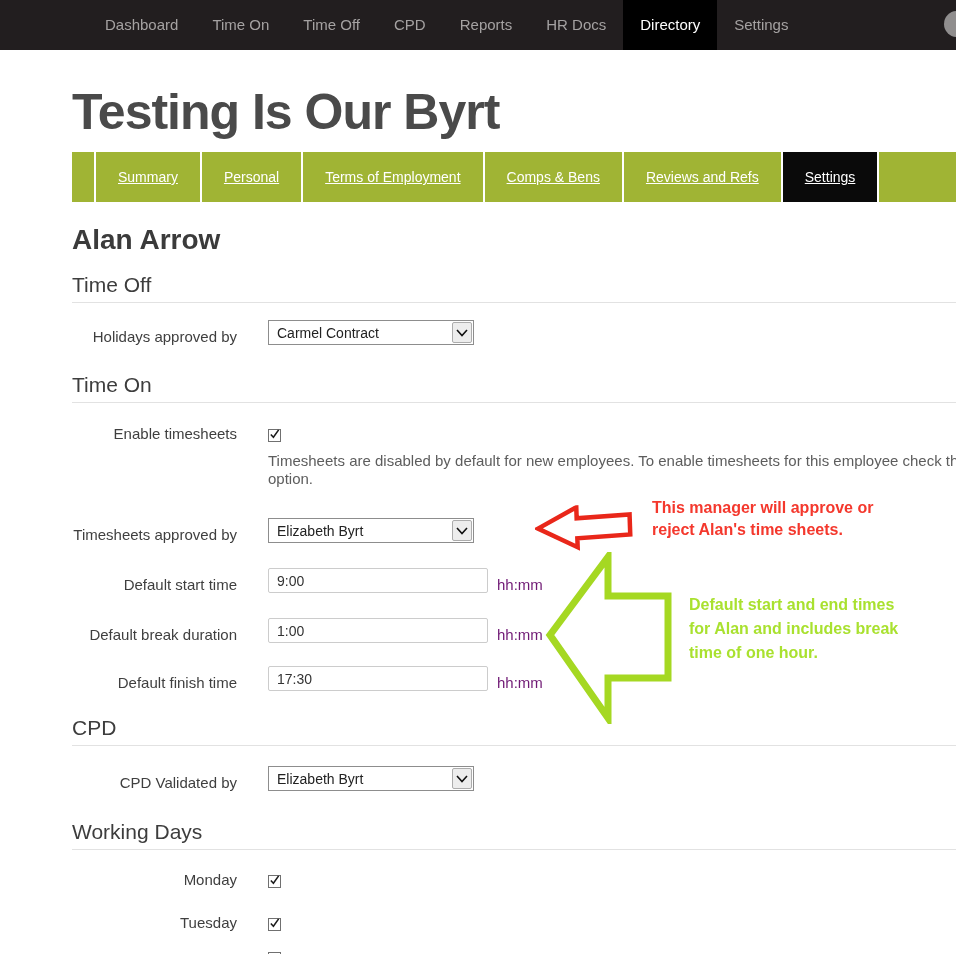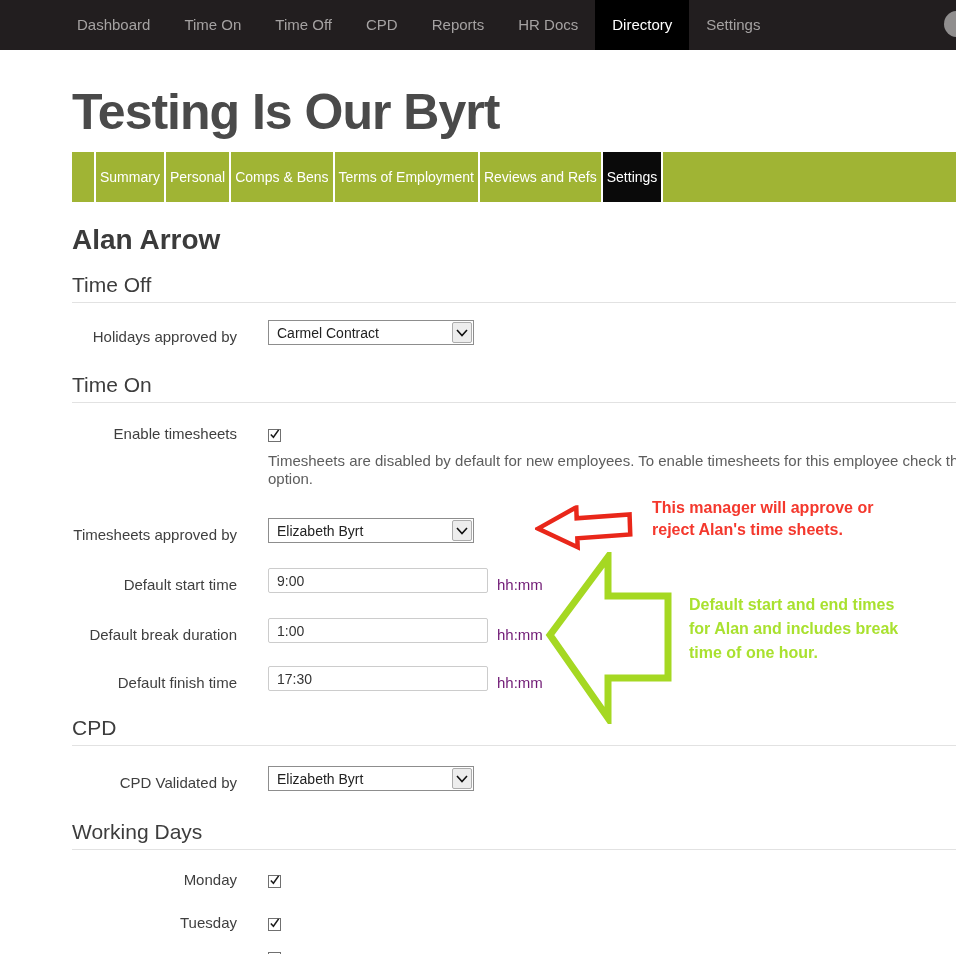--- a/index.html
+++ b/index.html
@@ -1,32 +1,32 @@
 <!DOCTYPE html>
 <html><head>
 <meta charset="utf-8">
 <style>
   * { box-sizing: border-box; margin: 0; padding: 0; }
   html, body { width: 956px; height: 954px; overflow: hidden; background: #fff; }
   body { font-family: "Liberation Sans", sans-serif; }
   #page { position: relative; width: 956px; height: 954px; overflow: hidden; background: #fff; }
 
   
-  .topnav { height: 50px; background: #221e1f; display: flex; align-items: stretch; padding-left: 60px; position: relative; }
+  .topnav { height: 50px; background: #221e1f; display: flex; align-items: stretch; padding-left: 88px; position: relative; }
   .nav-item { line-height: 50px; padding: 0 17px; color: #a5a2a2; font-size: 15px; white-space: nowrap; cursor: pointer; }
   .nav-item.active { background: #000; color: #fff; }
   .avatar { position: absolute; right: -14px; top: 11px; width: 26px; height: 26px; border-radius: 50%; background: #908e8e; }
 
   
   .content { padding-left: 72px; }
   h1.company-title { margin-top: 34px; font-size: 50px; line-height: 56px; font-weight: bold; color: #4a4a4a; letter-spacing: -1px; }
 
   
   .tabbar { margin-top: 12px; height: 50px; display: flex; gap: 2px; }
-  .tab { background: #a0b434; color: #fff; font-size: 14px; line-height: 50px; padding: 0 4px; white-space: nowrap; cursor: pointer; }
+  .tab { background: #a0b434; color: #fff; font-size: 14px; line-height: 50px; padding: 0 22px; white-space: nowrap; cursor: pointer; text-decoration: underline; }
   .tab.active { background: #0a0a0a; }
   .tab-stub-left { width: 22px; background: #a0b434; }
   .tab-stub-right { flex: 1; background: #a0b434; }
 
   h2.employee-name { margin-top: 22px; font-size: 28px; line-height: 32px; font-weight: bold; color: #3b3b3b; }
 
   h3.section-heading { font-size: 21px; line-height: 25px; font-weight: 400; color: #3d3d3d; }
   .section-rule { border: none; border-top: 1px solid #e2e2e2; margin-top: 5px; }
 
   .mt16 { margin-top: 16px; } .mt17 { margin-top: 17px; } .mt20 { margin-top: 20px; }
@@ -78,22 +78,22 @@
   </div>
 
   <div class="content">
 
     <h1 class="company-title">Testing Is Our Byrt</h1>
 
     <div class="tabbar">
       <div class="tab-stub-left"></div>
       <div class="tab">Summary</div>
       <div class="tab">Personal</div>
+      <div class="tab">Terms of Employment</div>
       <div class="tab">Comps &amp; Bens</div>
-      <div class="tab">Terms of Employment</div>
       <div class="tab">Reviews and Refs</div>
       <div class="tab active">Settings</div>
       <div class="tab-stub-right"></div>
     </div>
 
     <h2 class="employee-name">Alan Arrow</h2>
 
     <h3 class="section-heading mt16">Time Off</h3>
     <hr class="section-rule">
 

